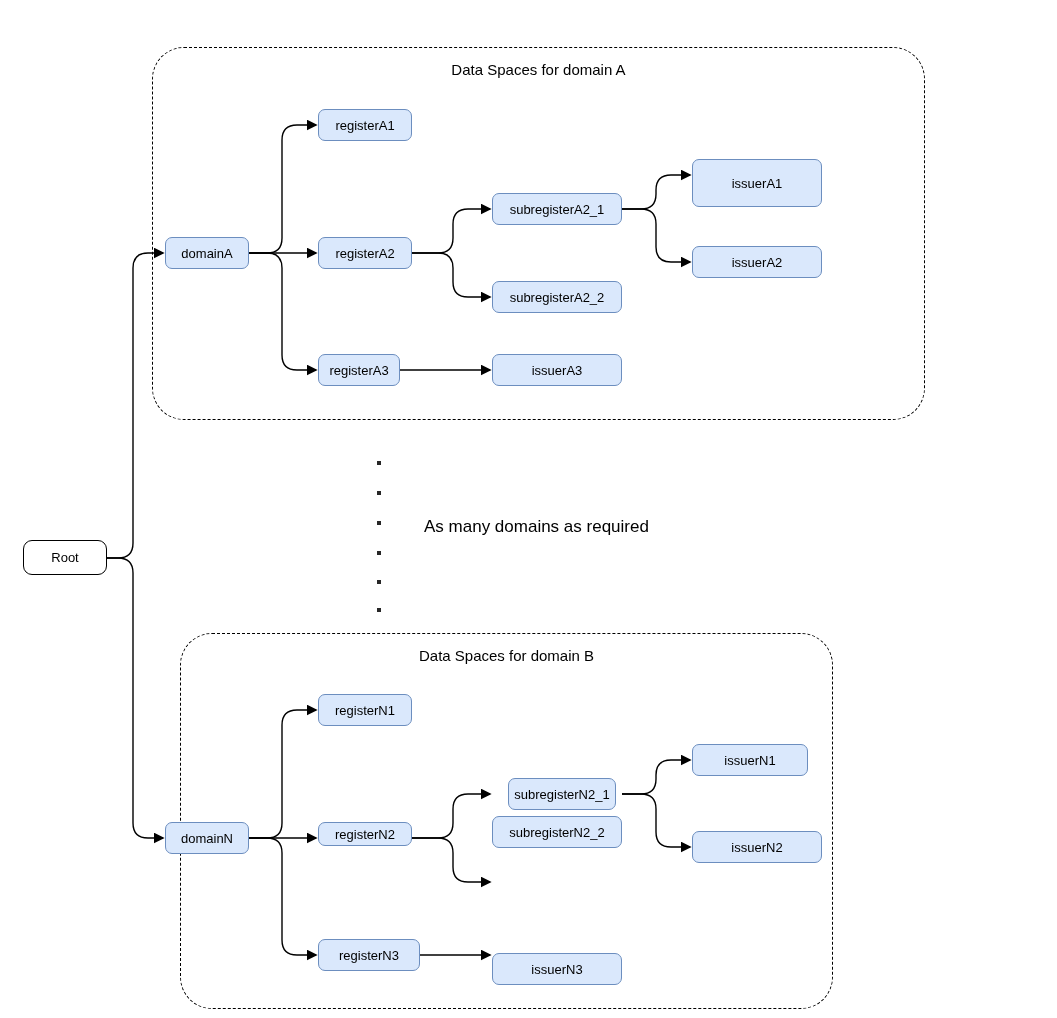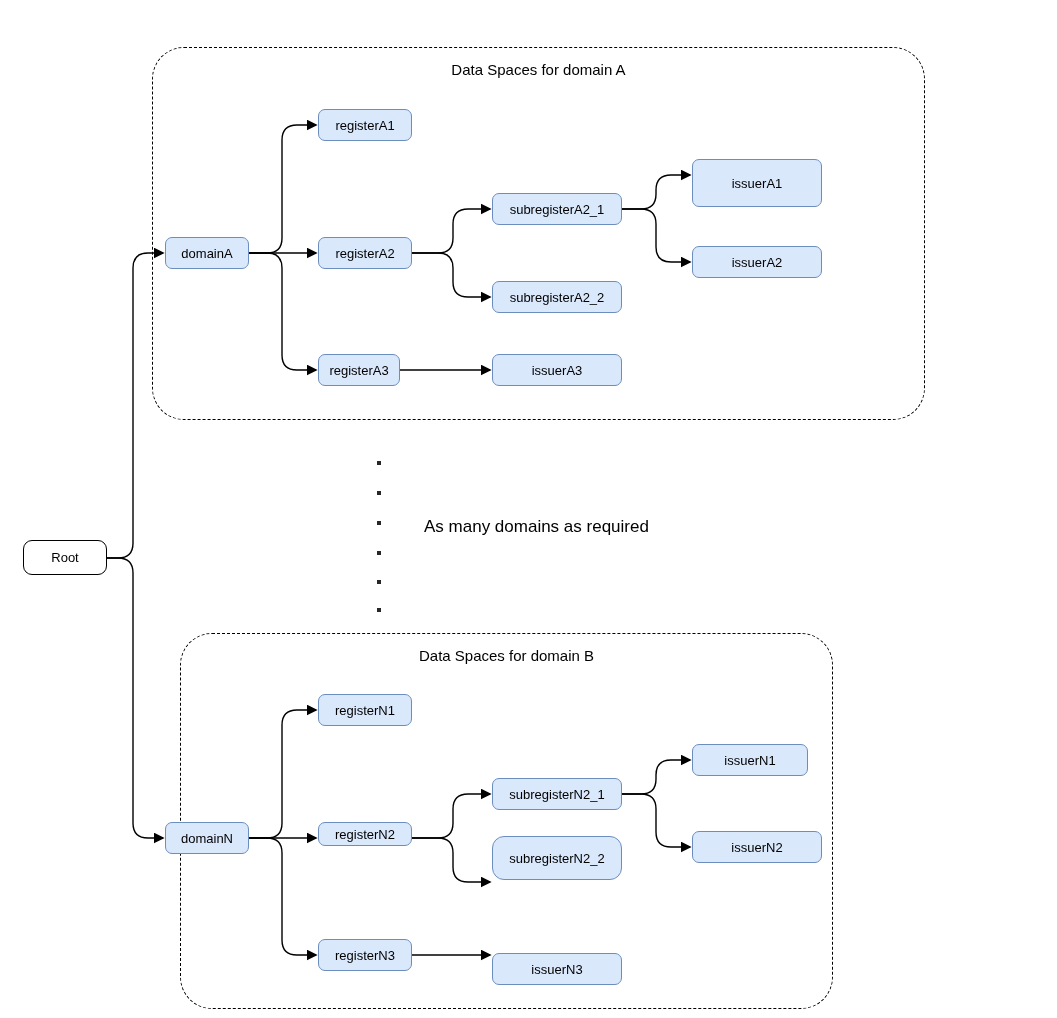--- a/index.html
+++ b/index.html
@@ -102,18 +102,18 @@
 </div>
 <div class="middle-note">As many domains as required</div>
 
 <div class="container" style="left:152px;top:633px;width:653px;height:376px;margin-left:28px;">
   <div class="container-title">Data Spaces for domain B</div>
 </div>
 
 <div class="node" style="left:165px;top:822px;width:84px;height:32px;">domainN</div>
 <div class="node" style="left:318px;top:694px;width:94px;height:32px;">registerN1</div>
 <div class="node" style="left:318px;top:822px;width:94px;height:24px;">registerN2</div>
-<div class="node" style="left:318px;top:939px;width:94px;height:32px;">registerN3</div>
-<div class="node" style="left:492px;top:778px;width:130px;height:32px;">subregisterN2_1</div>
-<div class="node" style="left:492px;top:836px;width:130px;height:44px;border-radius:12px;">subregisterN2_2</div>
+<div class="node" style="left:318px;top:939px;width:102px;height:32px;">registerN3</div>
+<div class="node" style="left:508px;top:778px;width:108px;height:32px;">subregisterN2_1</div>
+<div class="node" style="left:492px;top:816px;width:130px;height:32px;">subregisterN2_2</div>
 <div class="node" style="left:692px;top:744px;width:116px;height:32px;">issuerN1</div>
 <div class="node" style="left:692px;top:831px;width:130px;height:32px;">issuerN2</div>
 <div class="node" style="left:492px;top:953px;width:130px;height:32px;">issuerN3</div>
 
 </body></html>

